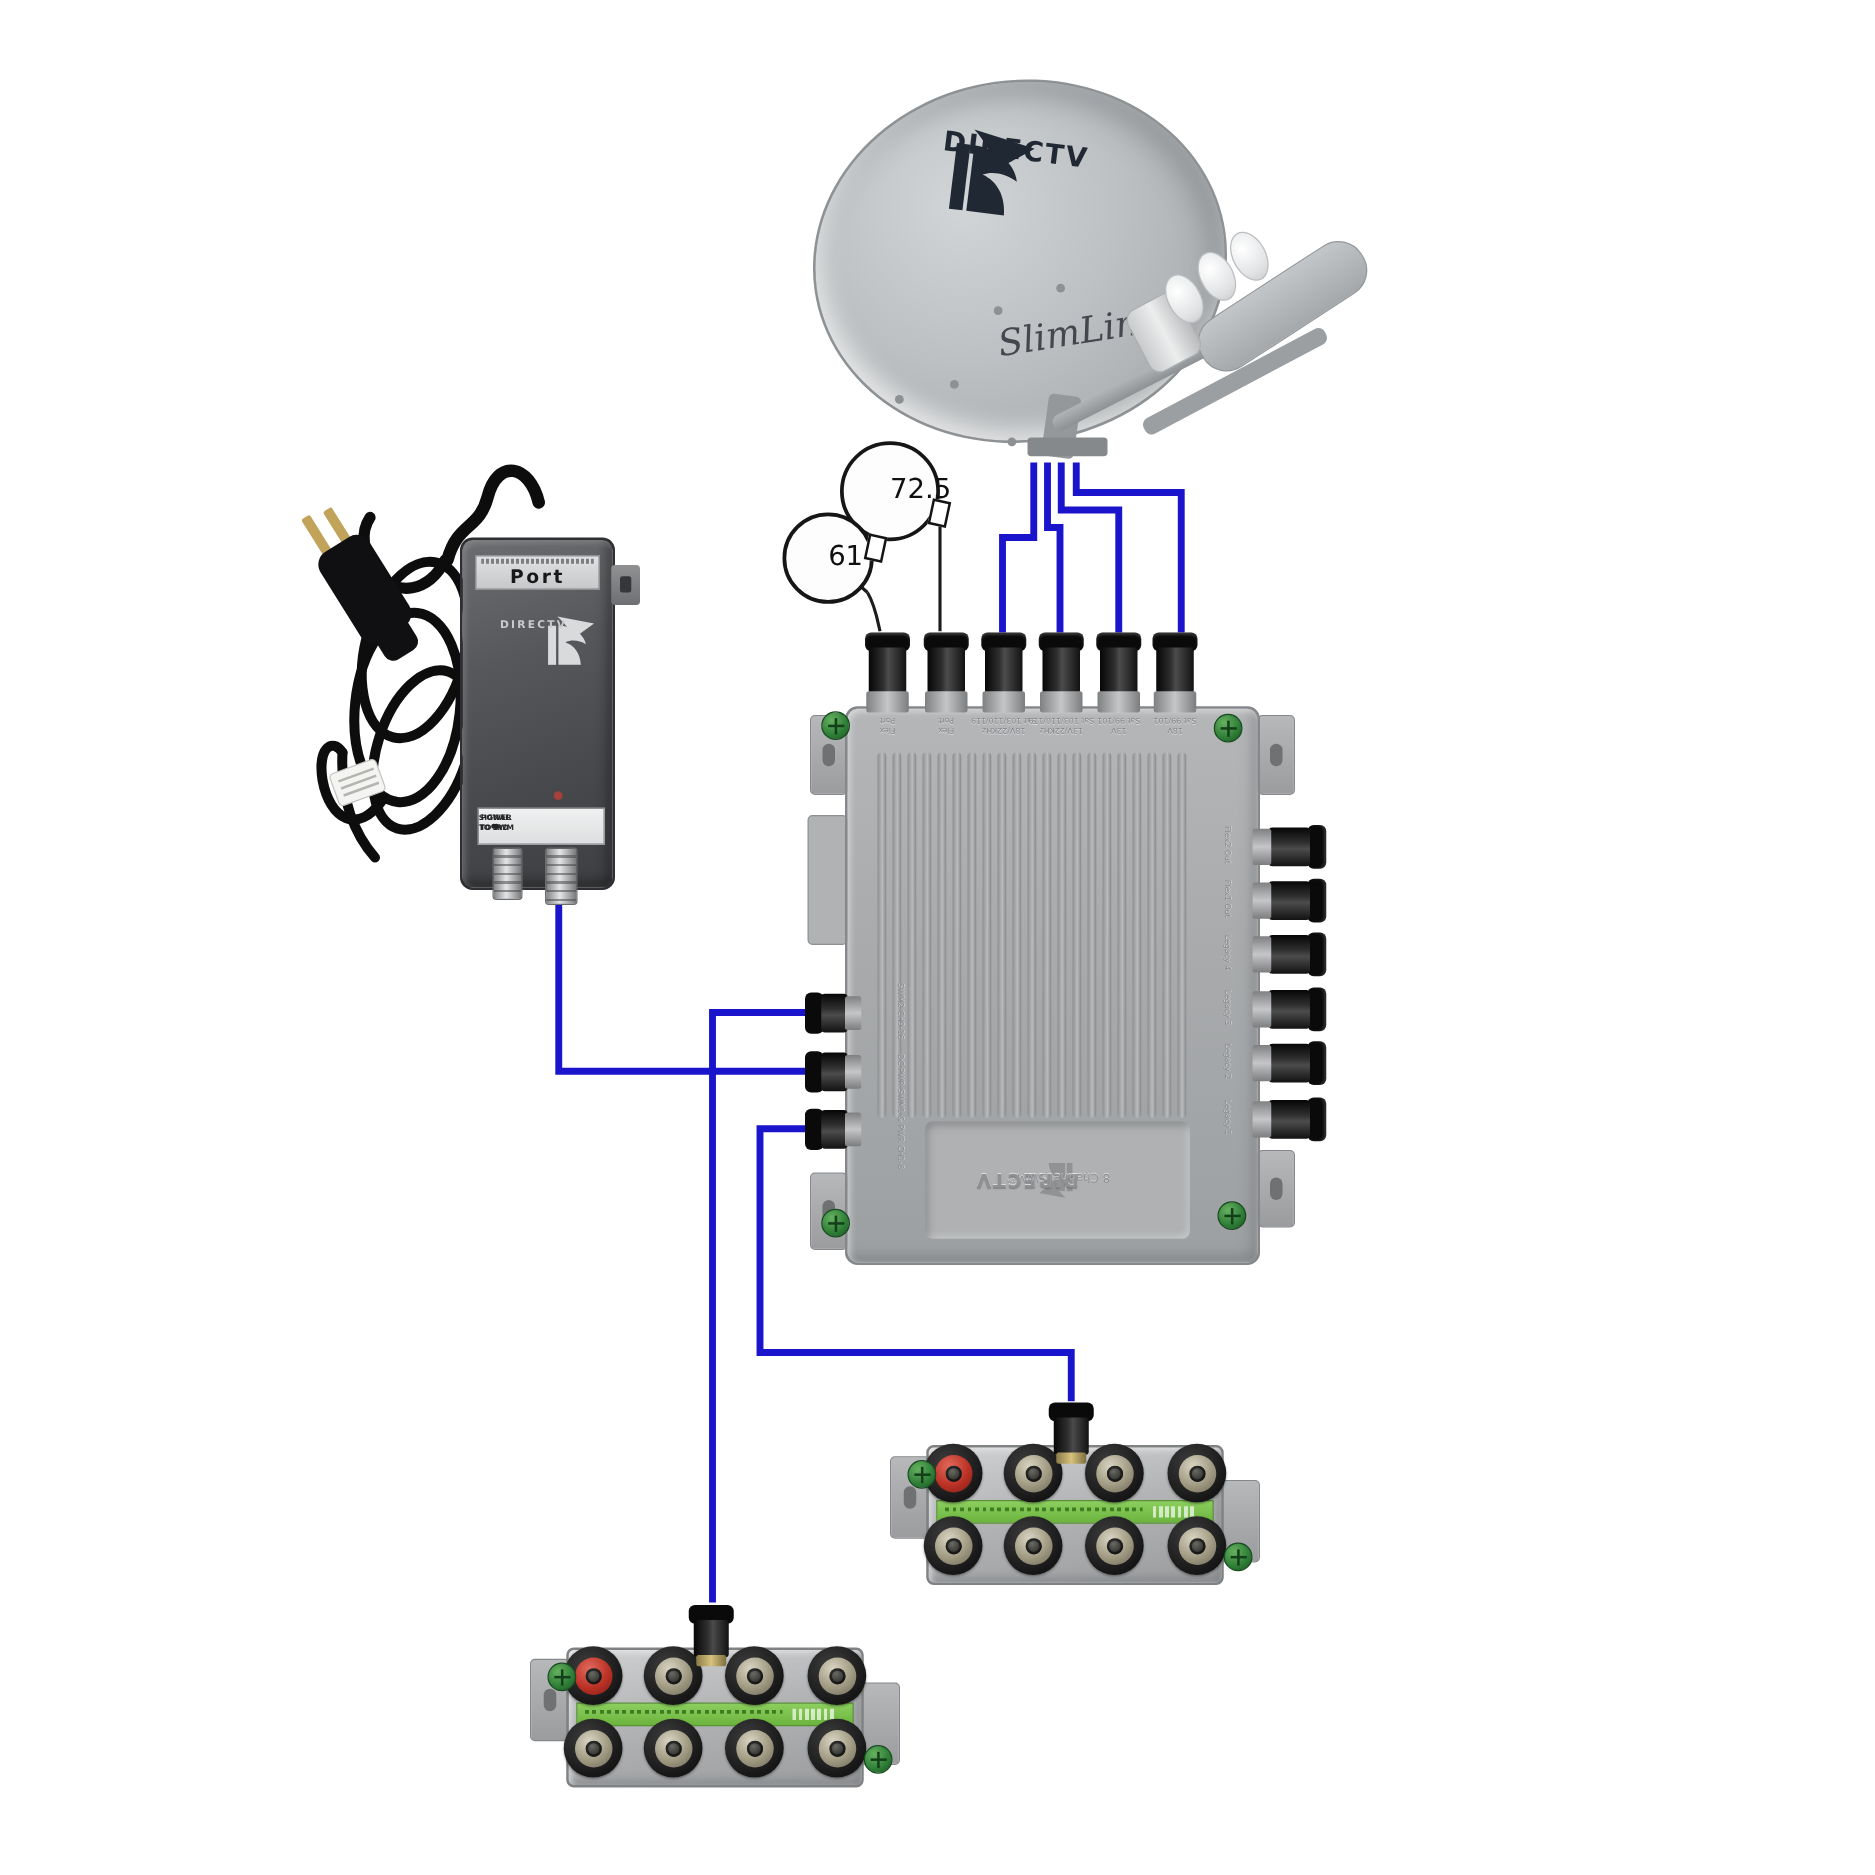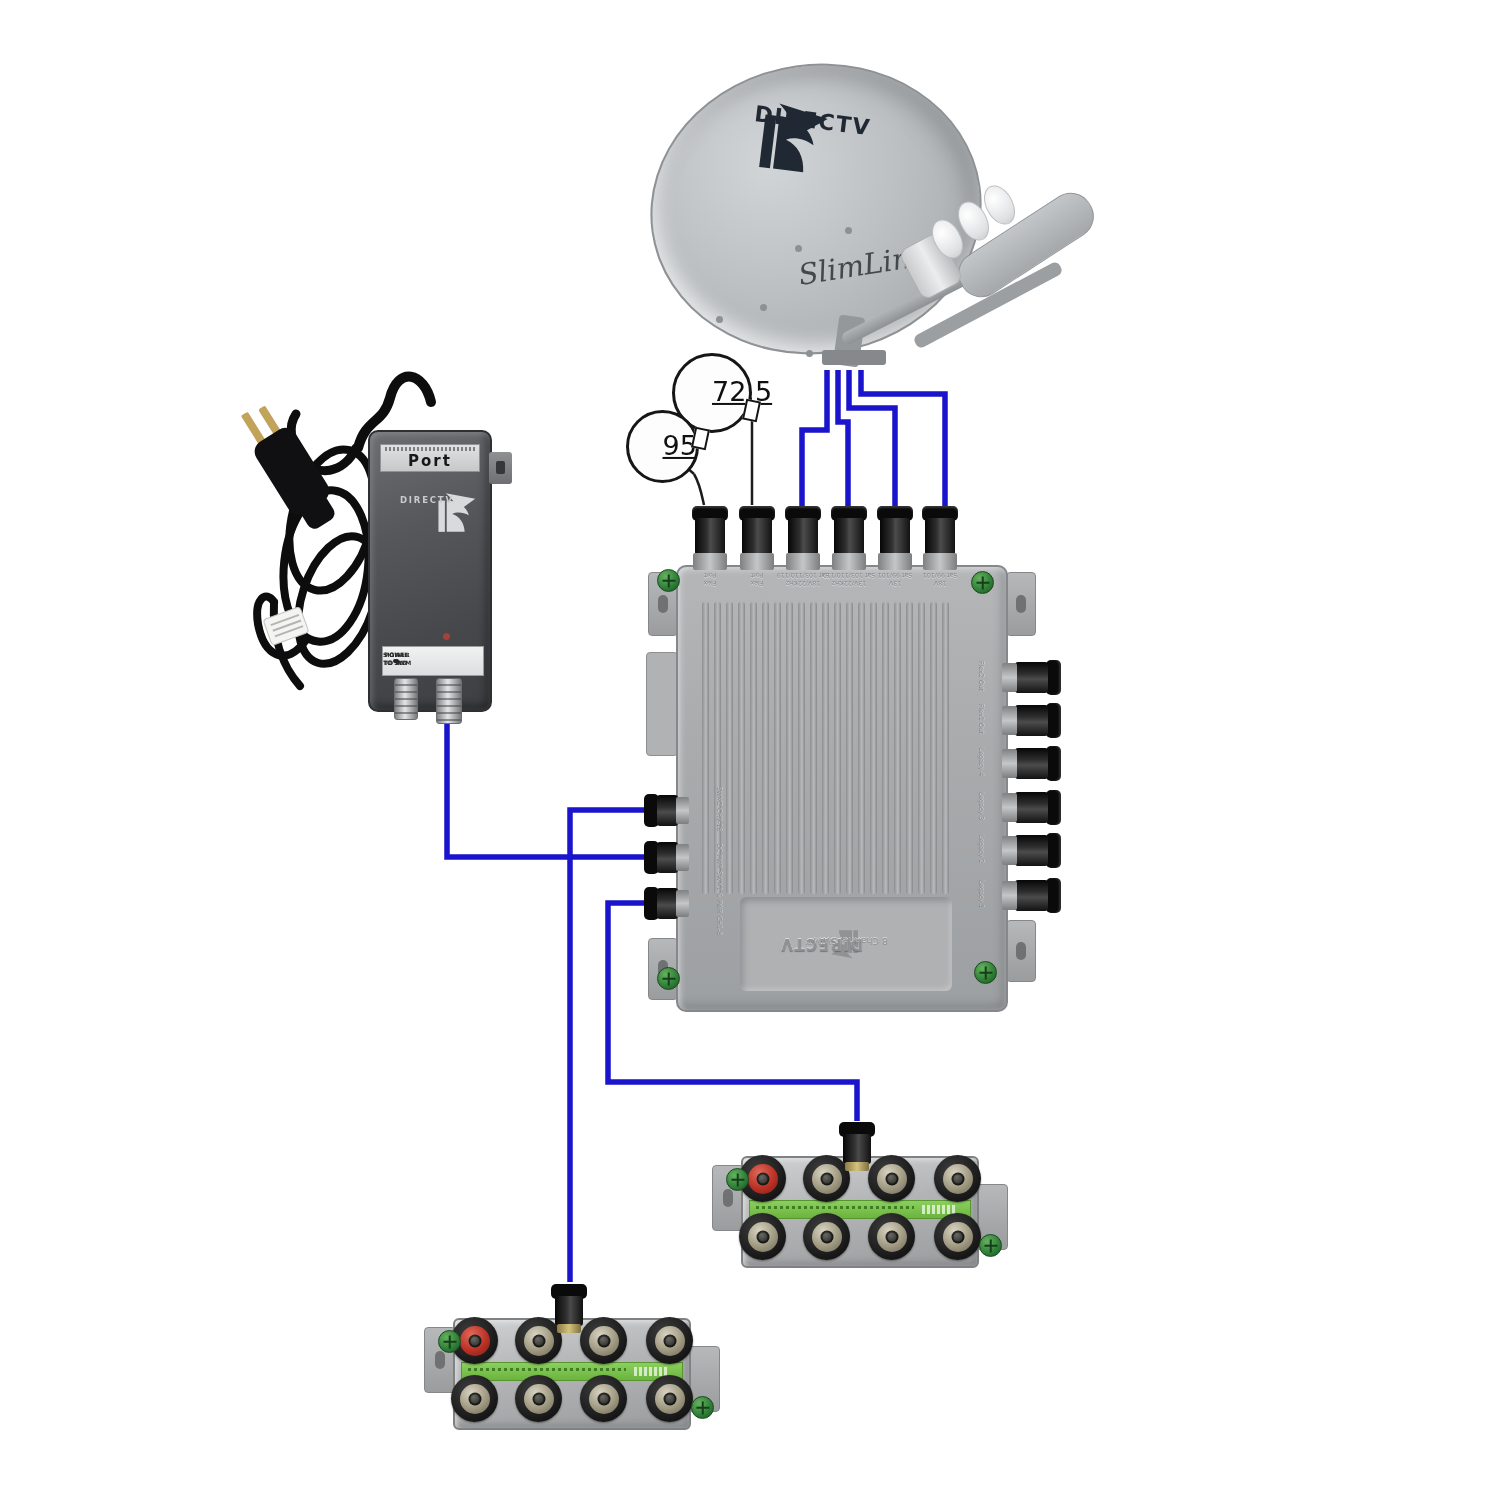--- a/index.html
+++ b/index.html
@@ -29,21 +29,21 @@
   .mountA{left:836px;top:316px;width:26px;height:50px;background:#94989a;transform:rotate(8deg);border-radius:4px;}
   .mountB{left:822px;top:350px;width:64px;height:15px;background:#86898b;border-radius:3px;}
   .paddle{left:950px;top:222px;width:152px;height:46px;border-radius:22px;background:linear-gradient(#c2c6c8,#a4a8aa);
           transform:rotate(-33deg);border:1px solid #93979a;}
   .paddle-bar{left:906px;top:298px;width:164px;height:14px;background:#9b9fa1;transform:rotate(-28deg);border-radius:6px;}
   .lnb-cyl{left:908px;top:238px;width:46px;height:56px;border-radius:10px;background:linear-gradient(90deg,#c8cacc,#eceded,#b8babc);transform:rotate(-28deg);border:1px solid #aeb0b2;}
   .horn{width:27px;height:42px;border-radius:50%;background:radial-gradient(circle at 40% 30%,#ffffff,#dfe1e3 70%,#c9cbcd);border:1px solid #bcbec0;transform:rotate(-28deg);}
 
   
   .aux{border-radius:50%;background:#fdfdfd;border:3px solid #161616;text-align:center;color:#101010;}
-  .aux span{position:relative;display:inline-block;font-size:27px;top:50%;transform:translateY(-55%);text-decoration:underline;}
+  .aux span{position:relative;display:inline-block;font-size:22px;top:50%;transform:translateY(-55%);}
   .aux-bracket{width:15px;height:21px;background:#ffffff;border:2.5px solid #141414;}
 
   
   .pi-body{left:368px;top:430px;width:124px;height:282px;border-radius:10px;border:2px solid #2e2f32;
            background:linear-gradient(160deg,#6b6d70 0%,#55575a 35%,#46484b 70%,#3d3f42 100%);
            box-shadow:inset 2px 2px 6px rgba(255,255,255,.25), inset -3px -4px 10px rgba(0,0,0,.45);}
   .pi-strip-top{left:380px;top:444px;width:100px;height:28px;background:linear-gradient(#dfe1e3,#c6c8ca);
                 border:1px solid #8f9193;text-align:center;}
   .pi-micro{left:4px;top:2px;width:90px;height:4px;
             background:repeating-linear-gradient(90deg,#7c7e80 0 2px,transparent 2px 4px);}
@@ -217,21 +217,21 @@
   <div class="lnb-cyl"></div>
   <div class="horn" style="left:934px;top:218px"></div>
   <div class="horn" style="left:960px;top:200px"></div>
   <div class="horn" style="left:986px;top:184px"></div>
 
   <div class="aux" style="left:672px;top:353px;width:80px;height:80px">
     <span>72.5</span>
   </div>
   <div class="aux-bracket" style="left:744px;top:400px;transform:rotate(12deg)"></div>
   <div class="aux" style="left:626px;top:410px;width:73px;height:73px">
-    <span>95</span>
+    <span>61</span>
   </div>
   <div class="aux-bracket" style="left:693px;top:428px;transform:rotate(12deg)"></div>
 
   <div class="pi-body"></div>
   <div class="pi-strip-top">
     <div class="pi-micro"></div>
     <div class="pi-swm">Port</div>
   </div>
   <div class="pi-bracket">
       <i></i>

